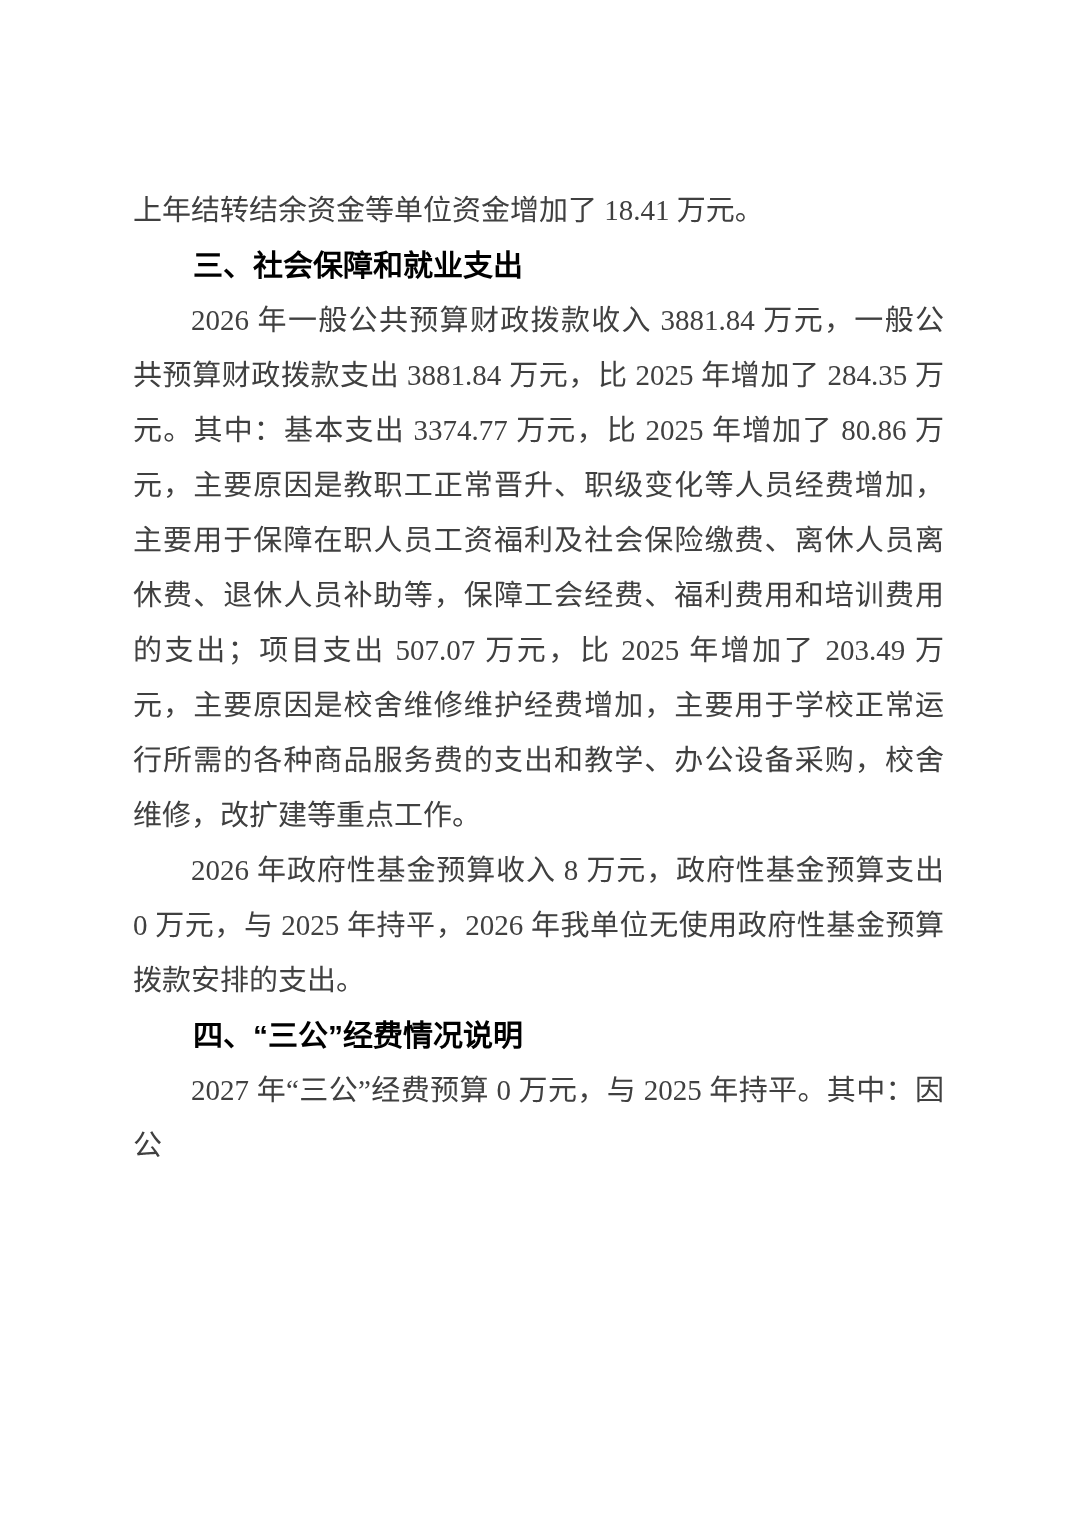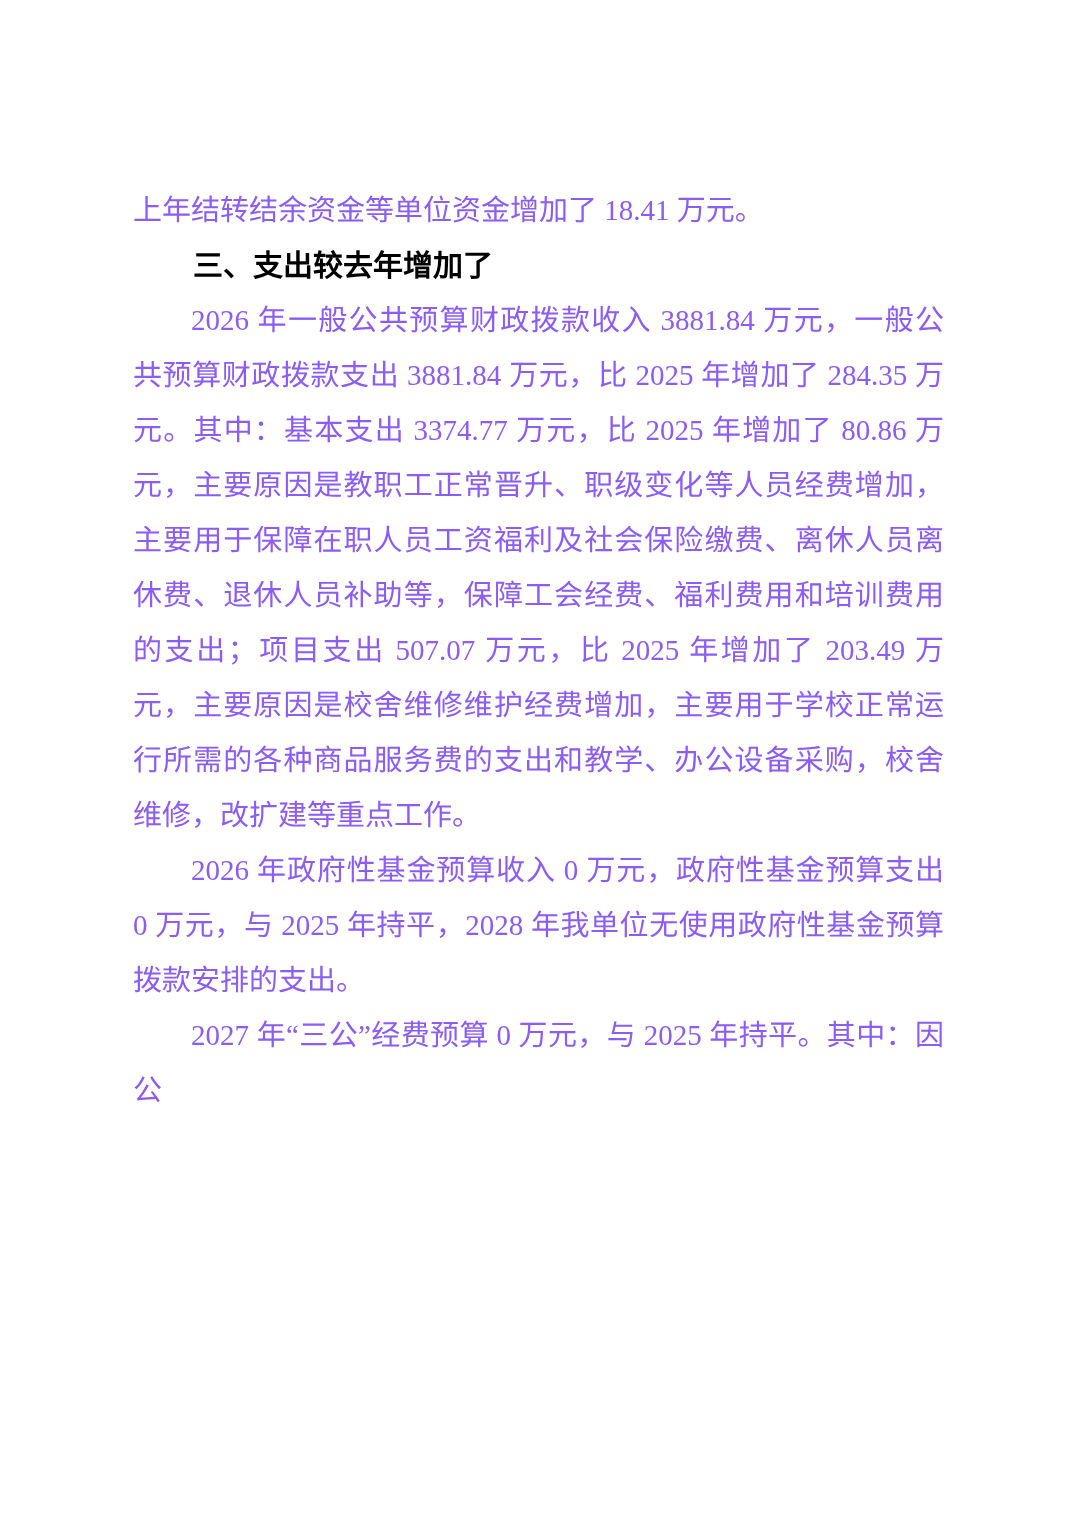--- a/index.html
+++ b/index.html
@@ -18,21 +18,21 @@
     overflow: hidden;
     color: #000000;
   }
   .body-para {
     margin: 0;
     font-family: "Liberation Serif", "DejaVu Serif", serif;
     font-size: 29px;
     line-height: 55px;
     text-align: justify;
     text-justify: inter-ideograph;
-    color: #8b5cf6;
+    color: #404040;
   }
   .body-para.indent {
     text-indent: 2em;
   }
   .section-heading {
     margin: 0;
     font-family: "Liberation Sans", "DejaVu Sans", sans-serif;
     font-weight: bold;
     font-size: 30px;
     line-height: 55px;
@@ -41,21 +41,22 @@
     color: #000000;
   }
 </style>
 </head>
 <body>
 
 <div class="page">
   <p class="body-para">上年结转结余资金等单位资金增加了 18.41 万元。</p>
 
 
-  <h2 class="section-heading">三、支出较去年增加了</h2>
+  <h2 class="section-heading">三、社会保障和就业支出</h2>
 
   <p class="body-para indent">2026 年一般公共预算财政拨款收入 3881.84 万元，一般公共预算财政拨款支出 3881.84 万元，比 2025 年增加了 284.35 万元。其中：基本支出 3374.77 万元，比 2025 年增加了 80.86 万元，主要原因是教职工正常晋升、职级变化等人员经费增加，主要用于保障在职人员工资福利及社会保险缴费、离休人员离休费、退休人员补助等，保障工会经费、福利费用和培训费用的支出；项目支出 507.07 万元，比 2025 年增加了 203.49 万元，主要原因是校舍维修维护经费增加，主要用于学校正常运行所需的各种商品服务费的支出和教学、办公设备采购，校舍维修，改扩建等重点工作。</p>
 
-  <p class="body-para indent">2026 年政府性基金预算收入 0 万元，政府性基金预算支出 0 万元，与 2025 年持平，2028 年我单位无使用政府性基金预算拨款安排的支出。</p>
+  <p class="body-para indent">2026 年政府性基金预算收入 8 万元，政府性基金预算支出 0 万元，与 2025 年持平，2026 年我单位无使用政府性基金预算拨款安排的支出。</p>
 
+  <h2 class="section-heading">四、“三公”经费情况说明</h2>
 
   <p class="body-para indent">2027 年“三公”经费预算 0 万元，与 2025 年持平。其中：因公</p>
 </div>
 
 </body></html>

